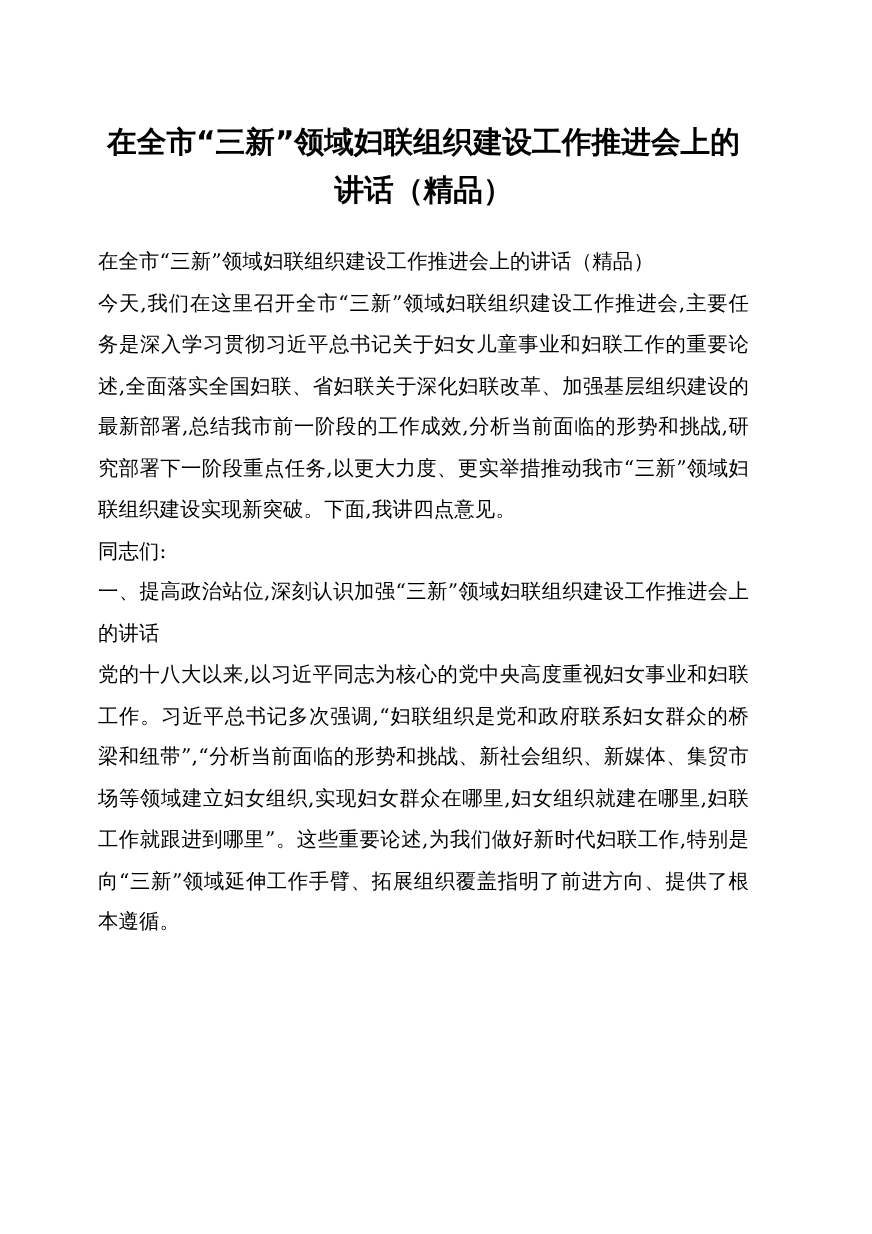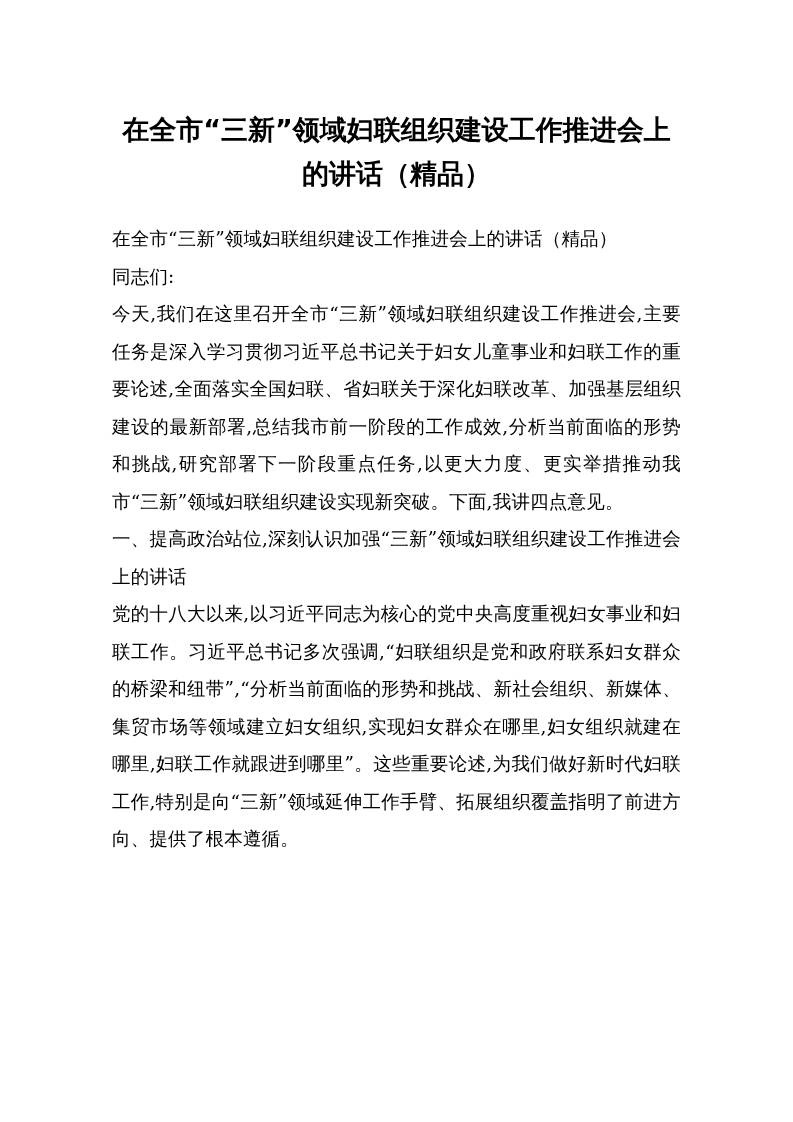--- a/index.html
+++ b/index.html
@@ -12,21 +12,21 @@
     height: 1122px;
     font-family: "Liberation Serif", "DejaVu Serif", serif;
     color: #000000;
     position: relative;
     overflow: hidden;
   }
   .page {
     width: 793px;
     height: 1122px;
     box-sizing: border-box;
-    padding: 108px 112px 60px 112px;
+    padding: 108px 112px 60px 89px;
     position: relative;
   }
   .doc-title {
     font-family: "DejaVu Sans", "Liberation Sans", sans-serif;
     font-weight: bold;
     font-size: 27px;
     line-height: 44px;
     text-align: center;
     letter-spacing: 0px;
     margin: 0 0 24px 0;
@@ -51,19 +51,19 @@
 </style>
 </head>
 <body>
 
 <div class="page">
 
   <h1 class="doc-title">在全市“三新”领域妇联组织建设工作推进会上的讲话（精品）</h1>
 
   <div class="body-text">
     <p class="para">在全市“三新”领域妇联组织建设工作推进会上的讲话（精品）</p>
+    <p class="para">今天,我们在这里召开全市“三新”领域妇联组织建设工作推进会,主要任务是深入学习贯彻习近平总书记关于妇女儿童事业和妇联工作的重要论述,全面落实全国妇联、省妇联关于深化妇联改革、加强基层组织建设的最新部署,总结我市前一阶段的工作成效,分析当前面临的形势和挑战,研究部署下一阶段重点任务,以更大力度、更实举措推动我市“三新”领域妇联组织建设实现新突破。下面,我讲四点意见。</p>
     <p class="para">同志们:</p>
-    <p class="para">今天,我们在这里召开全市“三新”领域妇联组织建设工作推进会,主要任务是深入学习贯彻习近平总书记关于妇女儿童事业和妇联工作的重要论述,全面落实全国妇联、省妇联关于深化妇联改革、加强基层组织建设的最新部署,总结我市前一阶段的工作成效,分析当前面临的形势和挑战,研究部署下一阶段重点任务,以更大力度、更实举措推动我市“三新”领域妇联组织建设实现新突破。下面,我讲四点意见。</p>
     <p class="para">一、提高政治站位,深刻认识加强“三新”领域妇联组织建设工作推进会上的讲话</p>
     <p class="para">党的十八大以来,以习近平同志为核心的党中央高度重视妇女事业和妇联工作。习近平总书记多次强调,“妇联组织是党和政府联系妇女群众的桥梁和纽带”,“分析当前面临的形势和挑战、新社会组织、新媒体、集贸市场等领域建立妇女组织,实现妇女群众在哪里,妇女组织就建在哪里,妇联工作就跟进到哪里”。这些重要论述,为我们做好新时代妇联工作,特别是向“三新”领域延伸工作手臂、拓展组织覆盖指明了前进方向、提供了根本遵循。</p>
   </div>
 
 </div>
 
 </body></html>

